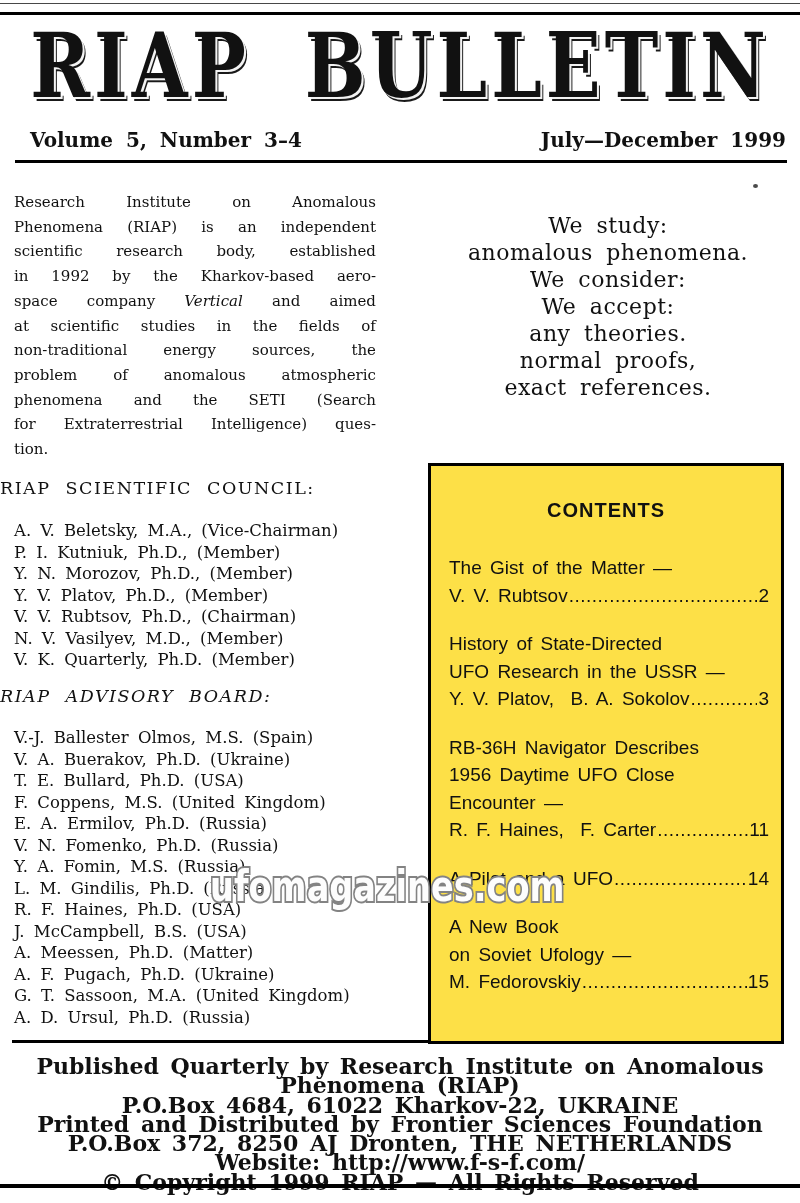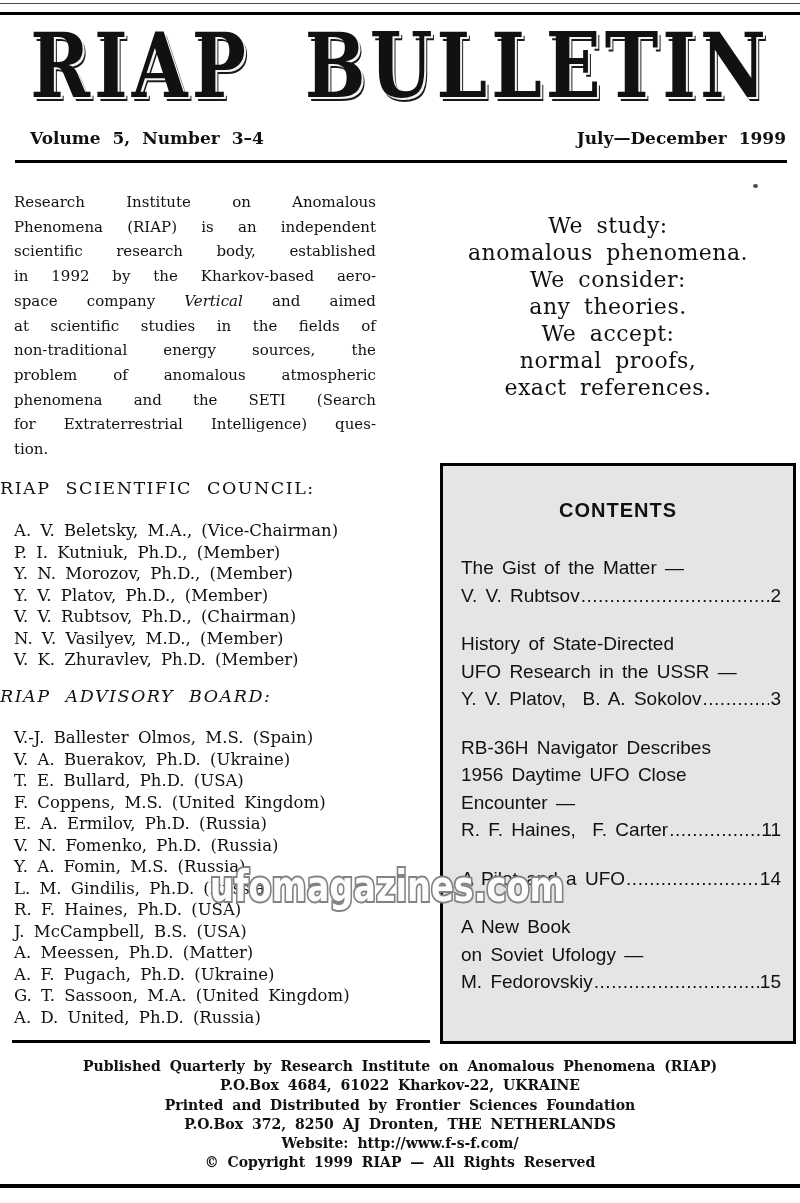--- a/index.html
+++ b/index.html
@@ -19,56 +19,56 @@
   .masthead {
     position:absolute; top:20px; left:0; width:800px; margin:0;
     text-align:center; font-size:72px; font-weight:bold; line-height:1;
     letter-spacing:4px; word-spacing:26px; white-space:nowrap;
     transform:scaleY(1.26); transform-origin:top center;
     text-shadow:2px 2px 0 rgba(255,255,255,0.95), 3px 3px 0 rgba(0,0,0,0.9);
   }
   .issue-row {
     position:absolute; top:128px; left:30px; width:756px;
     display:flex; justify-content:space-between;
-    font-size:17px; font-weight:bold; word-spacing:6px;
+    font-size:20px; font-weight:bold; word-spacing:6px;
   }
 
   .intro { position:absolute; top:190px; left:14px; width:362px;
     font-size:15px; line-height:24.7px; }
   .para-line { display:flex; justify-content:space-between; white-space:pre; }
   .para-line:last-child { justify-content:flex-start; }
 
   .motto { position:absolute; top:212px; left:432px; width:352px;
     text-align:center; font-size:22px; line-height:27px;
     letter-spacing:0.5px; word-spacing:6px; }
 
   .section-heading { position:absolute; left:0; font-size:17.5px;
     letter-spacing:1.5px; word-spacing:8px; }
   .council-heading { top:478px; }
   .board-heading   { top:686px;font-style:italic; }
   .member-list { position:absolute; left:14px; width:406px;
     font-size:16.5px; line-height:21.5px; word-spacing:4px; white-space:nowrap; }
   .council-list { top:520px; }
   .board-list   { top:727px; }
 
-  .contents-box { position:absolute; top:463px; left:440px; width:356px; height:581px;
-    border:3px solid #000; box-sizing:border-box; background:#e5e5e5; }
+  .contents-box { position:absolute; top:463px; left:428px; width:356px; height:581px;
+    border:3px solid #000; box-sizing:border-box; background:#fde047; }
   .contents-title { margin-top:33px; text-align:center;
     font-family:"Liberation Sans", sans-serif; font-weight:bold;
     font-size:20px; letter-spacing:1px; }
   .toc { margin:32px 12px 0 18px; font-family:"Liberation Sans", sans-serif;
     font-size:19px; line-height:27.5px; word-spacing:3px; }
   .toc-entry { margin-bottom:21px; }
   .toc-refline { display:flex; align-items:baseline; }
   .toc-ref { white-space:pre; }
   .toc-dots { flex:1; overflow:hidden; white-space:nowrap; letter-spacing:0.5px; margin:0 1px; }
   .toc-page { white-space:pre; }
 
   .footer { position:absolute; top:1057px; left:0; width:800px; text-align:center;
-    font-weight:bold; font-size:14px; line-height:19.3px; word-spacing:4px; }
+    font-weight:bold; font-size:22px; line-height:19.3px; word-spacing:4px; }
 
   .watermark {
     position:absolute; top:866px; left:210px; z-index:9; line-height:1;
     font-family:"DejaVu Sans", sans-serif; font-weight:bold; font-size:42px;
     letter-spacing:0px; transform:scaleX(0.8); transform-origin:left top;
     color:#fdfdfd; -webkit-text-stroke:4px #838383; paint-order:stroke fill;
     white-space:nowrap;
   }
   .artifact-dot { position:absolute; top:184px; left:753px; width:5px; height:4px;
     background:#2a2a2a; border-radius:50%; opacity:0.85; }
@@ -100,53 +100,53 @@
       <div class="para-line"><span>problem</span><span>of</span><span>anomalous</span><span>atmospheric</span></div>
       <div class="para-line"><span>phenomena</span><span>and</span><span>the</span><span>SETI</span><span>(Search</span></div>
       <div class="para-line"><span>for</span><span>Extraterrestrial</span><span>Intelligence)</span><span>ques-</span></div>
       <div class="para-line"><span>tion.</span></div>
     </div>
 
   <div class="motto" id="motto">
       <div class="motto-line">We study:</div>
       <div class="motto-line">anomalous phenomena.</div>
       <div class="motto-line">We consider:</div>
+      <div class="motto-line">We accept:</div>
       <div class="motto-line">any theories.</div>
-      <div class="motto-line">We accept:</div>
       <div class="motto-line">normal proofs,</div>
       <div class="motto-line">exact references.</div>
     </div>
 
   <div class="section-heading council-heading">RIAP SCIENTIFIC COUNCIL:</div>
   <div class="member-list council-list" id="council-list">
       <div class="member">A. V. Beletsky, M.A., (Vice-Chairman)</div>
       <div class="member">P. I. Kutniuk, Ph.D., (Member)</div>
       <div class="member">Y. N. Morozov, Ph.D., (Member)</div>
       <div class="member">Y. V. Platov, Ph.D., (Member)</div>
       <div class="member">V. V. Rubtsov, Ph.D., (Chairman)</div>
       <div class="member">N. V. Vasilyev, M.D., (Member)</div>
-      <div class="member">V. K. Zhuravlev, Ph.D. (Member)</div>
+      <div class="member">V. K. Quarterly, Ph.D. (Member)</div>
     </div>
 
   <div class="section-heading board-heading">RIAP ADVISORY BOARD:</div>
   <div class="member-list board-list" id="board-list">
       <div class="member">V.-J. Ballester Olmos, M.S. (Spain)</div>
       <div class="member">V. A. Buerakov, Ph.D. (Ukraine)</div>
       <div class="member">T. E. Bullard, Ph.D. (USA)</div>
       <div class="member">F. Coppens, M.S. (United Kingdom)</div>
       <div class="member">E. A. Ermilov, Ph.D. (Russia)</div>
       <div class="member">V. N. Fomenko, Ph.D. (Russia)</div>
       <div class="member">Y. A. Fomin, M.S. (Russia)</div>
       <div class="member">L. M. Gindilis, Ph.D. (Russia)</div>
       <div class="member">R. F. Haines, Ph.D. (USA)</div>
       <div class="member">J. McCampbell, B.S. (USA)</div>
       <div class="member">A. Meessen, Ph.D. (Matter)</div>
       <div class="member">A. F. Pugach, Ph.D. (Ukraine)</div>
       <div class="member">G. T. Sassoon, M.A. (United Kingdom)</div>
-      <div class="member">A. D. United, Ph.D. (Russia)</div>
+      <div class="member">A. D. Ursul, Ph.D. (Russia)</div>
     </div>
 
   <div class="contents-box">
     <div class="contents-title">CONTENTS</div>
     <div class="toc" id="toc">
         <div class="toc-entry">
           <div class="toc-line">The Gist of the Matter —</div>
           <div class="toc-refline">
             <span class="toc-ref">V. V. Rubtsov</span>
             <span class="toc-dots">..........................................................................................</span>

